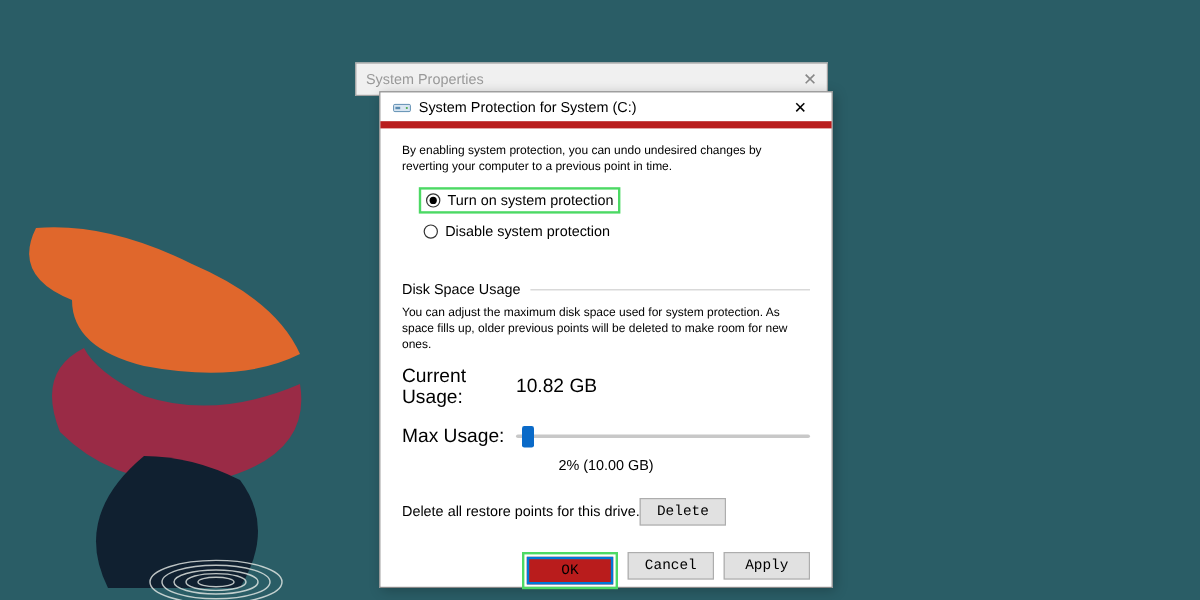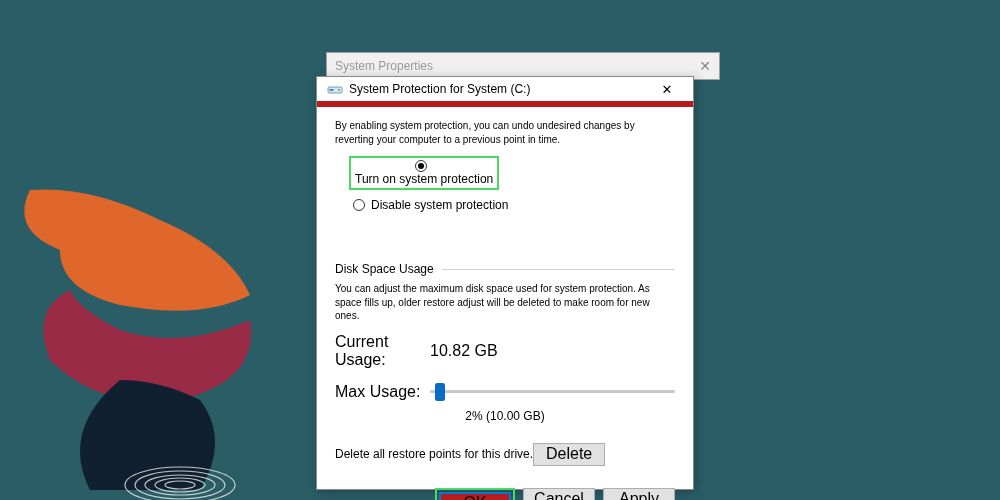--- a/index.html
+++ b/index.html
@@ -15,21 +15,21 @@
     .desktop-art {
       position: absolute;
       left: 0;
       top: 180px;
       width: 350px;
       height: 320px;
       pointer-events: none;
     }
     .back-window {
       position: absolute;
-      left: 326px;
+      left: 296px;
       top: 52px;
       width: 394px;
       height: 28px;
       background: #f0f0f0;
       border: 1px solid #a0a0a0;
       display: flex;
       align-items: center;
       justify-content: space-between;
       padding: 0 8px;
       color: #999;
@@ -180,26 +180,27 @@
       align-items: center;
       justify-content: flex-start;
       margin-top: 20px;
       font-size: 12px;
     }
     .win-btn {
       min-width: 72px;
       height: 23px;
       background: #e1e1e1;
       border: 1px solid #adadad;
-      font-size: 16px;
+      font-size: 12px;
       display: inline-flex;
       align-items: center;
       justify-content: center;
       cursor: pointer;
       padding: 0 10px;
+      font-family: Liberation Mono, monospace;
     }
     .win-btn.default {
       border: 2px solid #0078d7;
       background: #b91c1c;
     }
     .button-bar {
       display: flex;
       gap: 8px;
       justify-content: flex-end;
       padding: 10px 18px 14px 18px;
@@ -245,36 +246,36 @@
       <span>✕</span>
     </div>
   </div>
 
   <div class="content">
 
     <p class="desc">By enabling system protection, you can undo undesired changes by reverting your computer to a previous point in time.</p>
 
     <div style="margin-left:14px;">
       <span class="highlight">
-        <span class="radio-row selected" style="margin:0;flex-direction:column;">
+        <span class="radio-row selected" style="margin:0;">
           <span class="rcircle"></span>
           <span>Turn on system protection</span>
         </span>
       </span>
     </div>
     <div class="radio-row" style="margin-top:8px;">
       <span class="rcircle"></span>
       <span>Disable system protection</span>
     </div>
 
-    <div class="group-header" style="margin-top:50px;align-items:center;">
+    <div class="group-header" style="margin-top:34px;align-items:center;">
       <span class="gh-label">Disk Space Usage</span>
       <span class="gh-line"></span>
     </div>
-    <p class="desc">You can adjust the maximum disk space used for system protection. As space fills up, older restore adjust will be deleted to make room for new ones.</p>
+    <p class="desc">You can adjust the maximum disk space used for system protection. As space fills up, older previous points will be deleted to make room for new ones.</p>
 
     <div class="kv-row">
       <span class="kv-label">Current Usage:</span>
       <span>10.82 GB</span>
     </div>
 
     <div class="kv-row" style="margin-top:14px;">
       <span class="kv-label">Max Usage:</span>
       <div class="slider-wrap">
         <div class="slider-track">

